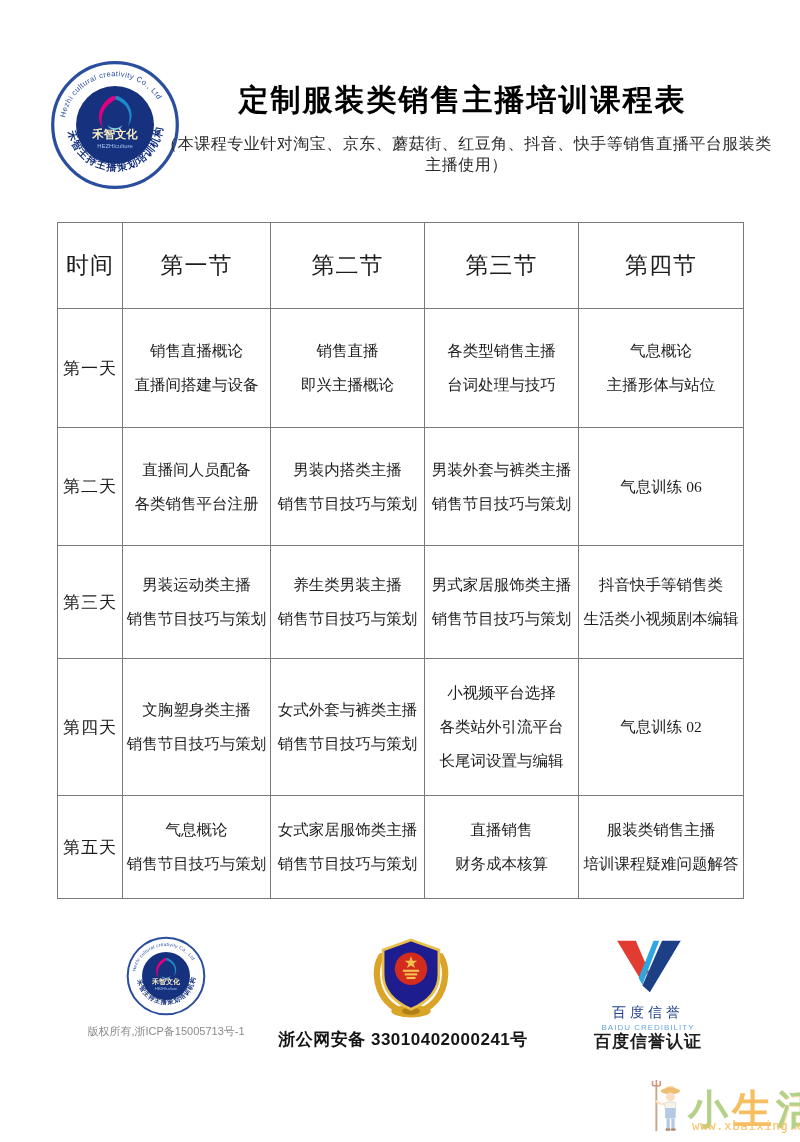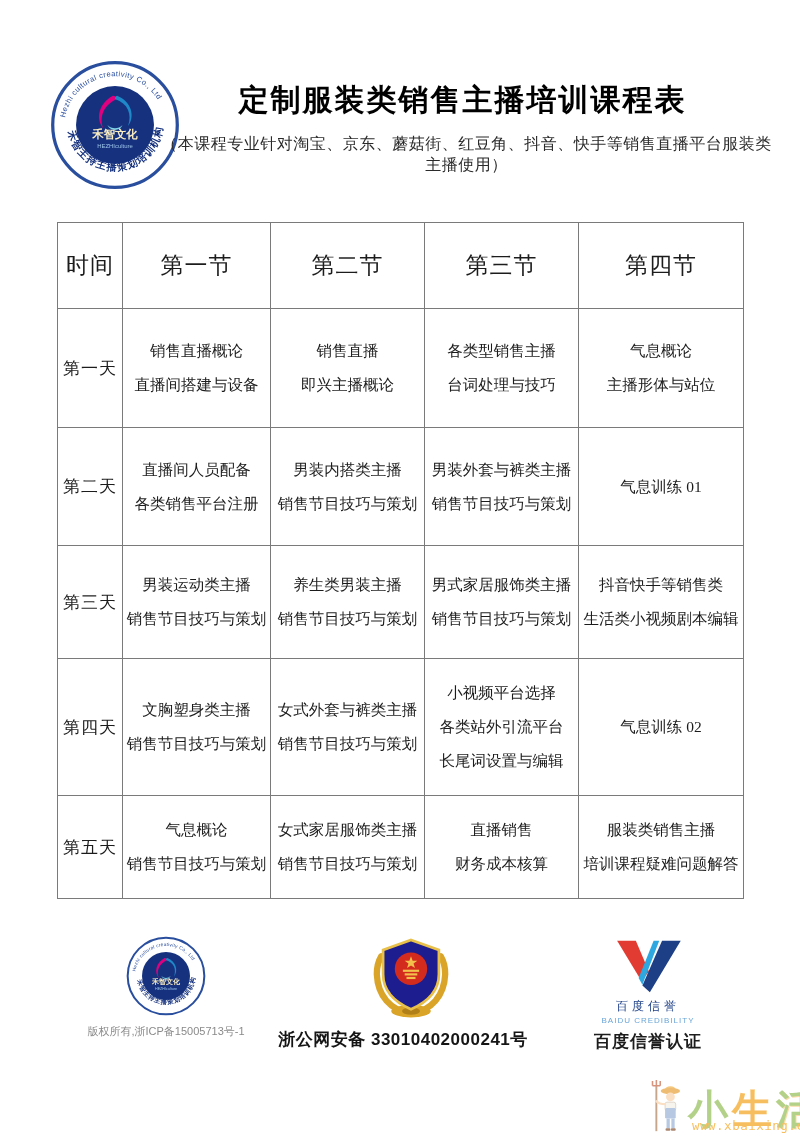--- a/index.html
+++ b/index.html
@@ -51,21 +51,21 @@
     position:absolute;left:36px;top:1024px;width:260px;text-align:center;
     font-size:11px;color:var(--gray-text);
   }
   .police-badge{position:absolute;left:366px;top:932px;width:90px;height:88px;}
   .police-record-text{
     position:absolute;left:268px;top:1028px;width:270px;text-align:center;
     font-size:17px;font-weight:bold;color:#151515;letter-spacing:0.5px;
   }
   .baidu-box{position:absolute;left:583px;top:936px;width:130px;text-align:center;}
   .baidu-logo{width:78px;height:58px;margin:0 auto;display:block;}
-  .baidu-cn{font-size:12px;color:var(--baidu-navy);letter-spacing:4px;margin-top:4px;}
+  .baidu-cn{font-size:14px;color:var(--baidu-navy);letter-spacing:4px;margin-top:10px;}
   .baidu-en{font-size:8px;color:#6aa6d8;letter-spacing:1px;margin-top:1px;}
   .baidu-cert{
     position:absolute;left:583px;top:1030px;width:130px;text-align:center;
     font-size:17px;color:#1c1c1c;font-weight:bold;letter-spacing:1px;
   }
   
   .watermark{position:absolute;left:646px;top:1074px;width:150px;height:64px;opacity:0.72;}
   .wm-char{position:absolute;left:4px;top:4px;width:34px;height:58px;}
   .wm-text{
     position:absolute;left:42px;top:8px;font-size:40px;font-weight:bold;
@@ -172,21 +172,21 @@
           </div>
         </td>
         <td>
           <div class="cell-lines">
             <div class="line">男装外套与裤类主播</div>
             <div class="line">销售节目技巧与策划</div>
           </div>
         </td>
         <td>
           <div class="cell-lines">
-            <div class="line">气息训练 01</div>
+            <div class="line">气息训练 06</div>
           </div>
         </td>
       </tr>
       <tr>
         <td class="day">第三天</td>
         <td>
           <div class="cell-lines">
             <div class="line">男装运动类主播</div>
             <div class="line">销售节目技巧与策划</div>
           </div>

